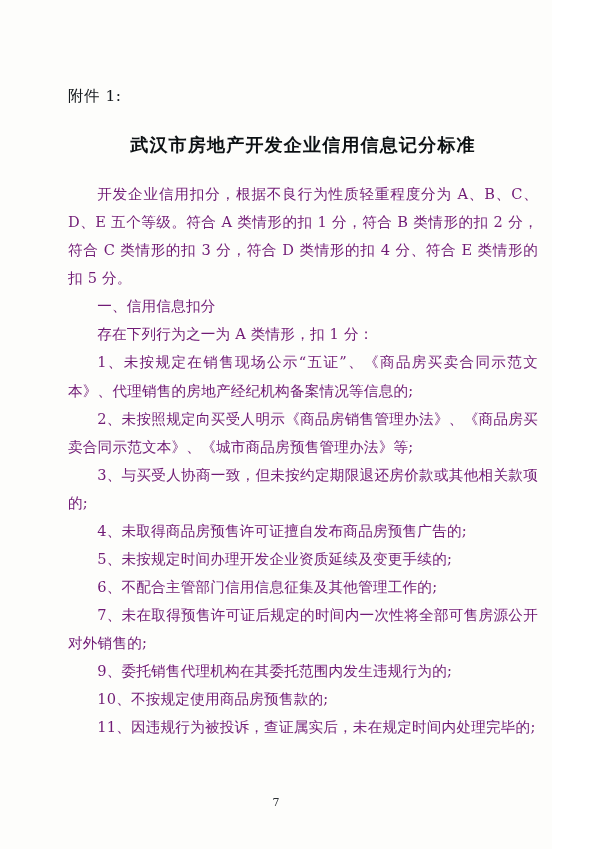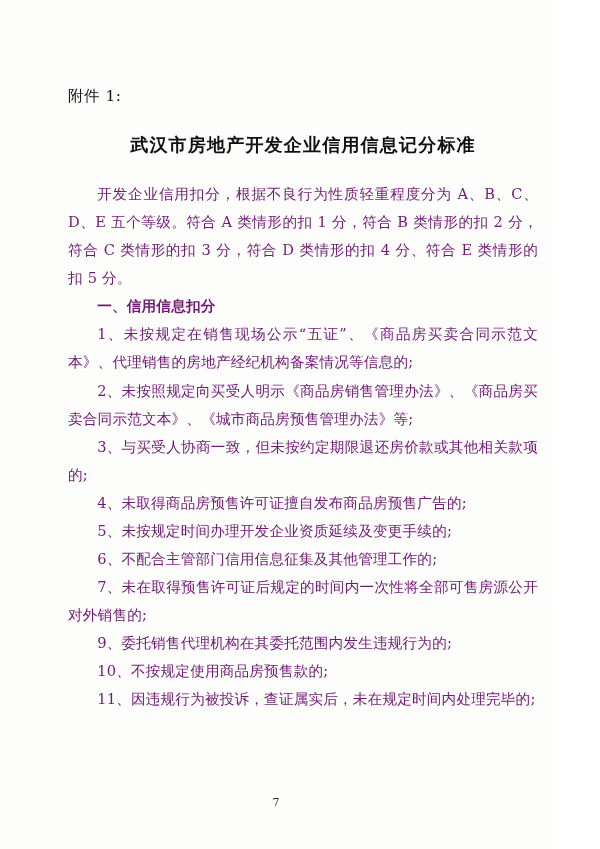--- a/index.html
+++ b/index.html
@@ -49,21 +49,21 @@
     color: #701a75;
     margin: 0;
     text-align: justify;
     text-justify: inter-ideograph;
     letter-spacing: 0.2px;
   }
   p.indent2 {
     text-indent: 2em;
   }
   p.bold {
-    font-weight: bold;
+    font-weight: normal;
   }
   .page-number {
     position: absolute;
     left: 0;
     right: 0;
     top: 796px;
     text-align: center;
     font-size: 11px;
     color: #2a2f33;
     font-family: "DejaVu Serif", "Liberation Serif", serif;
@@ -76,20 +76,21 @@
   <div class="page-inner">
 
     <div class="attachment-label">附件 1:</div>
 
     <div class="doc-title">武汉市房地产开发企业信用信息记分标准</div>
 
     <p class="para indent2">开发企业信用扣分，根据不良行为性质轻重程度分为 A、B、C、D、E 五个等级。符合 A 类情形的扣 1 分，符合 B 类情形的扣 2 分，符合 C 类情形的扣 3 分，符合 D 类情形的扣 4 分、符合 E 类情形的扣 5 分。</p>
 
     <p class="para indent2 bold">一、信用信息扣分</p>
 
+    <p class="para indent2 bold">存在下列行为之一为 A 类情形，扣 1 分：</p>
 
     <p class="para indent2">1、未按规定在销售现场公示“五证”、《商品房买卖合同示范文本》、代理销售的房地产经纪机构备案情况等信息的;</p>
 
     <p class="para indent2">2、未按照规定向买受人明示《商品房销售管理办法》、《商品房买卖合同示范文本》、《城市商品房预售管理办法》等;</p>
 
     <p class="para indent2">3、与买受人协商一致，但未按约定期限退还房价款或其他相关款项的;</p>
 
     <p class="para indent2">4、未取得商品房预售许可证擅自发布商品房预售广告的;</p>
 
     <p class="para indent2">5、未按规定时间办理开发企业资质延续及变更手续的;</p>

